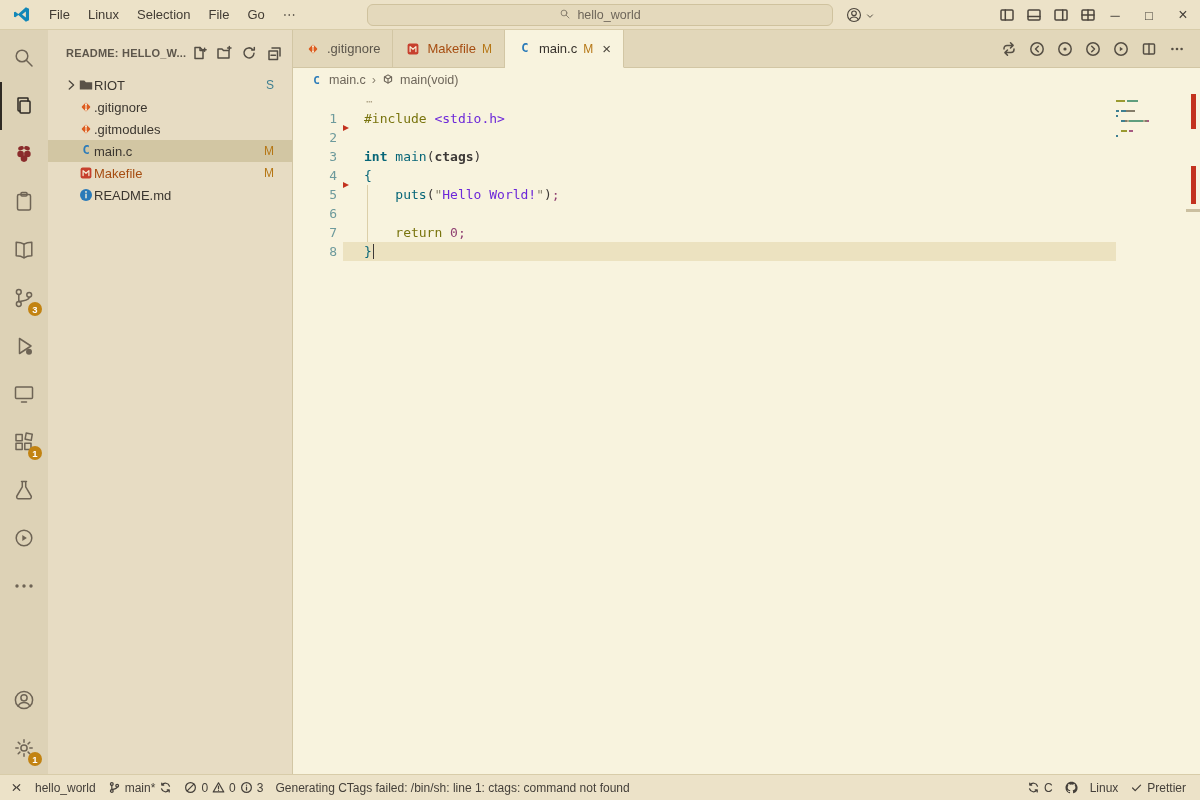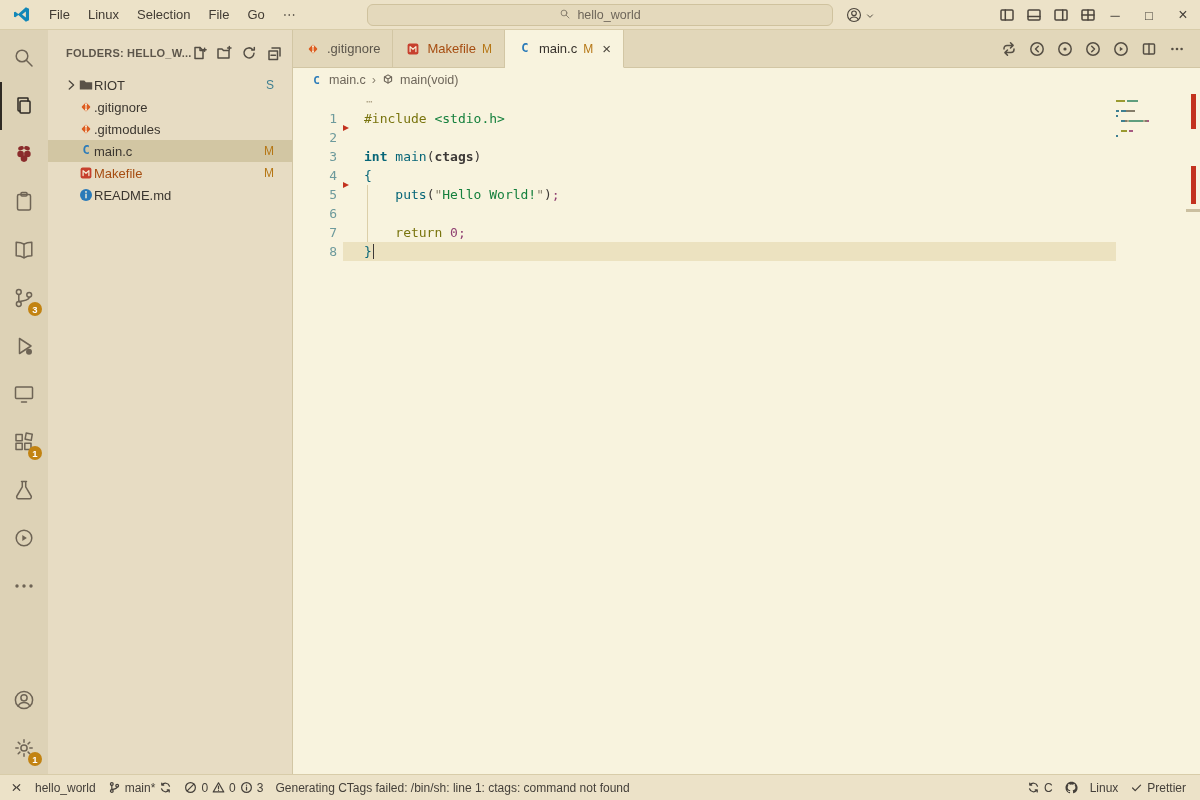--- a/index.html
+++ b/index.html
@@ -67,21 +67,21 @@
   .editor-body{position:relative;flex:1;overflow:hidden;font-family:"DejaVu Sans Mono",monospace;font-size:13px}
   .code-area{padding-top:2px}
   .prelude{height:15px;line-height:15px;padding-left:73px;color:#b0a488;font-size:11px;letter-spacing:1px}
   .code-line{position:relative;height:19px;line-height:19px}
   .code-line.current::before{content:"";position:absolute;left:50px;right:84px;top:0;bottom:0;background:#ece2c0}
   .code-line.guide::after{content:"";position:absolute;left:74px;top:0;height:100%;border-left:1px solid #dccfa9}
   .ln{position:absolute;left:0;top:0;width:44px;text-align:right;color:#6d9a9c}
   .txt{position:absolute;left:71px;top:0;white-space:pre}
   .gutter-mark{position:absolute;left:50px;top:-3px;width:0;height:0;border-left:6px solid #c3321f;border-top:3.5px solid transparent;border-bottom:3.5px solid transparent}
   .caret{display:inline-block;width:1.5px;height:15px;background:#3c3836;vertical-align:-3px;margin-left:1px}
-  .c-green{color:#79740e}.c-aqua{color:#15803d}.c-blue{color:#076678}
+  .c-green{color:#79740e}.c-aqua{color:#6d28d9}.c-blue{color:#076678}
   .c-purple{color:#8f3f71}.c-gray{color:#8a8370}.c-fg{color:#3c3836}.b{font-weight:700}
 
   .minimap{position:absolute;top:6px;right:18px;width:66px}
   .mm-line{height:5px;display:flex;align-items:center}
   .mm-seg{height:2px;display:inline-block}
   .ruler{position:absolute;right:0;top:0;bottom:0;width:15px}
   .ruler-mark{position:absolute;right:4px;width:5px;background:#c3321f}
   .ruler-mark.m1{top:2px;height:35px}
   .ruler-mark.m2{top:74px;height:38px}
   .ruler-line{position:absolute;right:0;top:117px;width:14px;height:3px;background:#cbbfa0}
@@ -299,21 +299,21 @@
                 <path d="M12 3.8v2.4M12 17.8v2.4M3.8 12h2.4M17.8 12h2.4M6.2 6.2l1.7 1.7M16.1 16.1l1.7 1.7M17.8 6.2l-1.7 1.7M7.9 16.1l-1.7 1.7"></path>
               </svg>
             </span>
             <span class="ab-badge">1</span>
           </div>
         </div>
       </aside>
 
     <aside class="sidebar">
       <div class="sb-header">
-        <span class="sb-title">FOLDERS: HELLO_W...</span>
+        <span class="sb-title">README: HELLO_W...</span>
         <span class="sb-actions" id="sbActions">
             <span class="icon i16">
               <svg viewBox="0 0 16 16">
                 <path d="M4 2.5h5l3 3v8H4z"></path>
                 <path d="M9 2.5v3h3"></path>
                 <path d="M13.6 3.2v3M12.1 4.7h3"></path>
               </svg>
             </span>
             <span class="icon i16">
               <svg viewBox="0 0 16 16">

